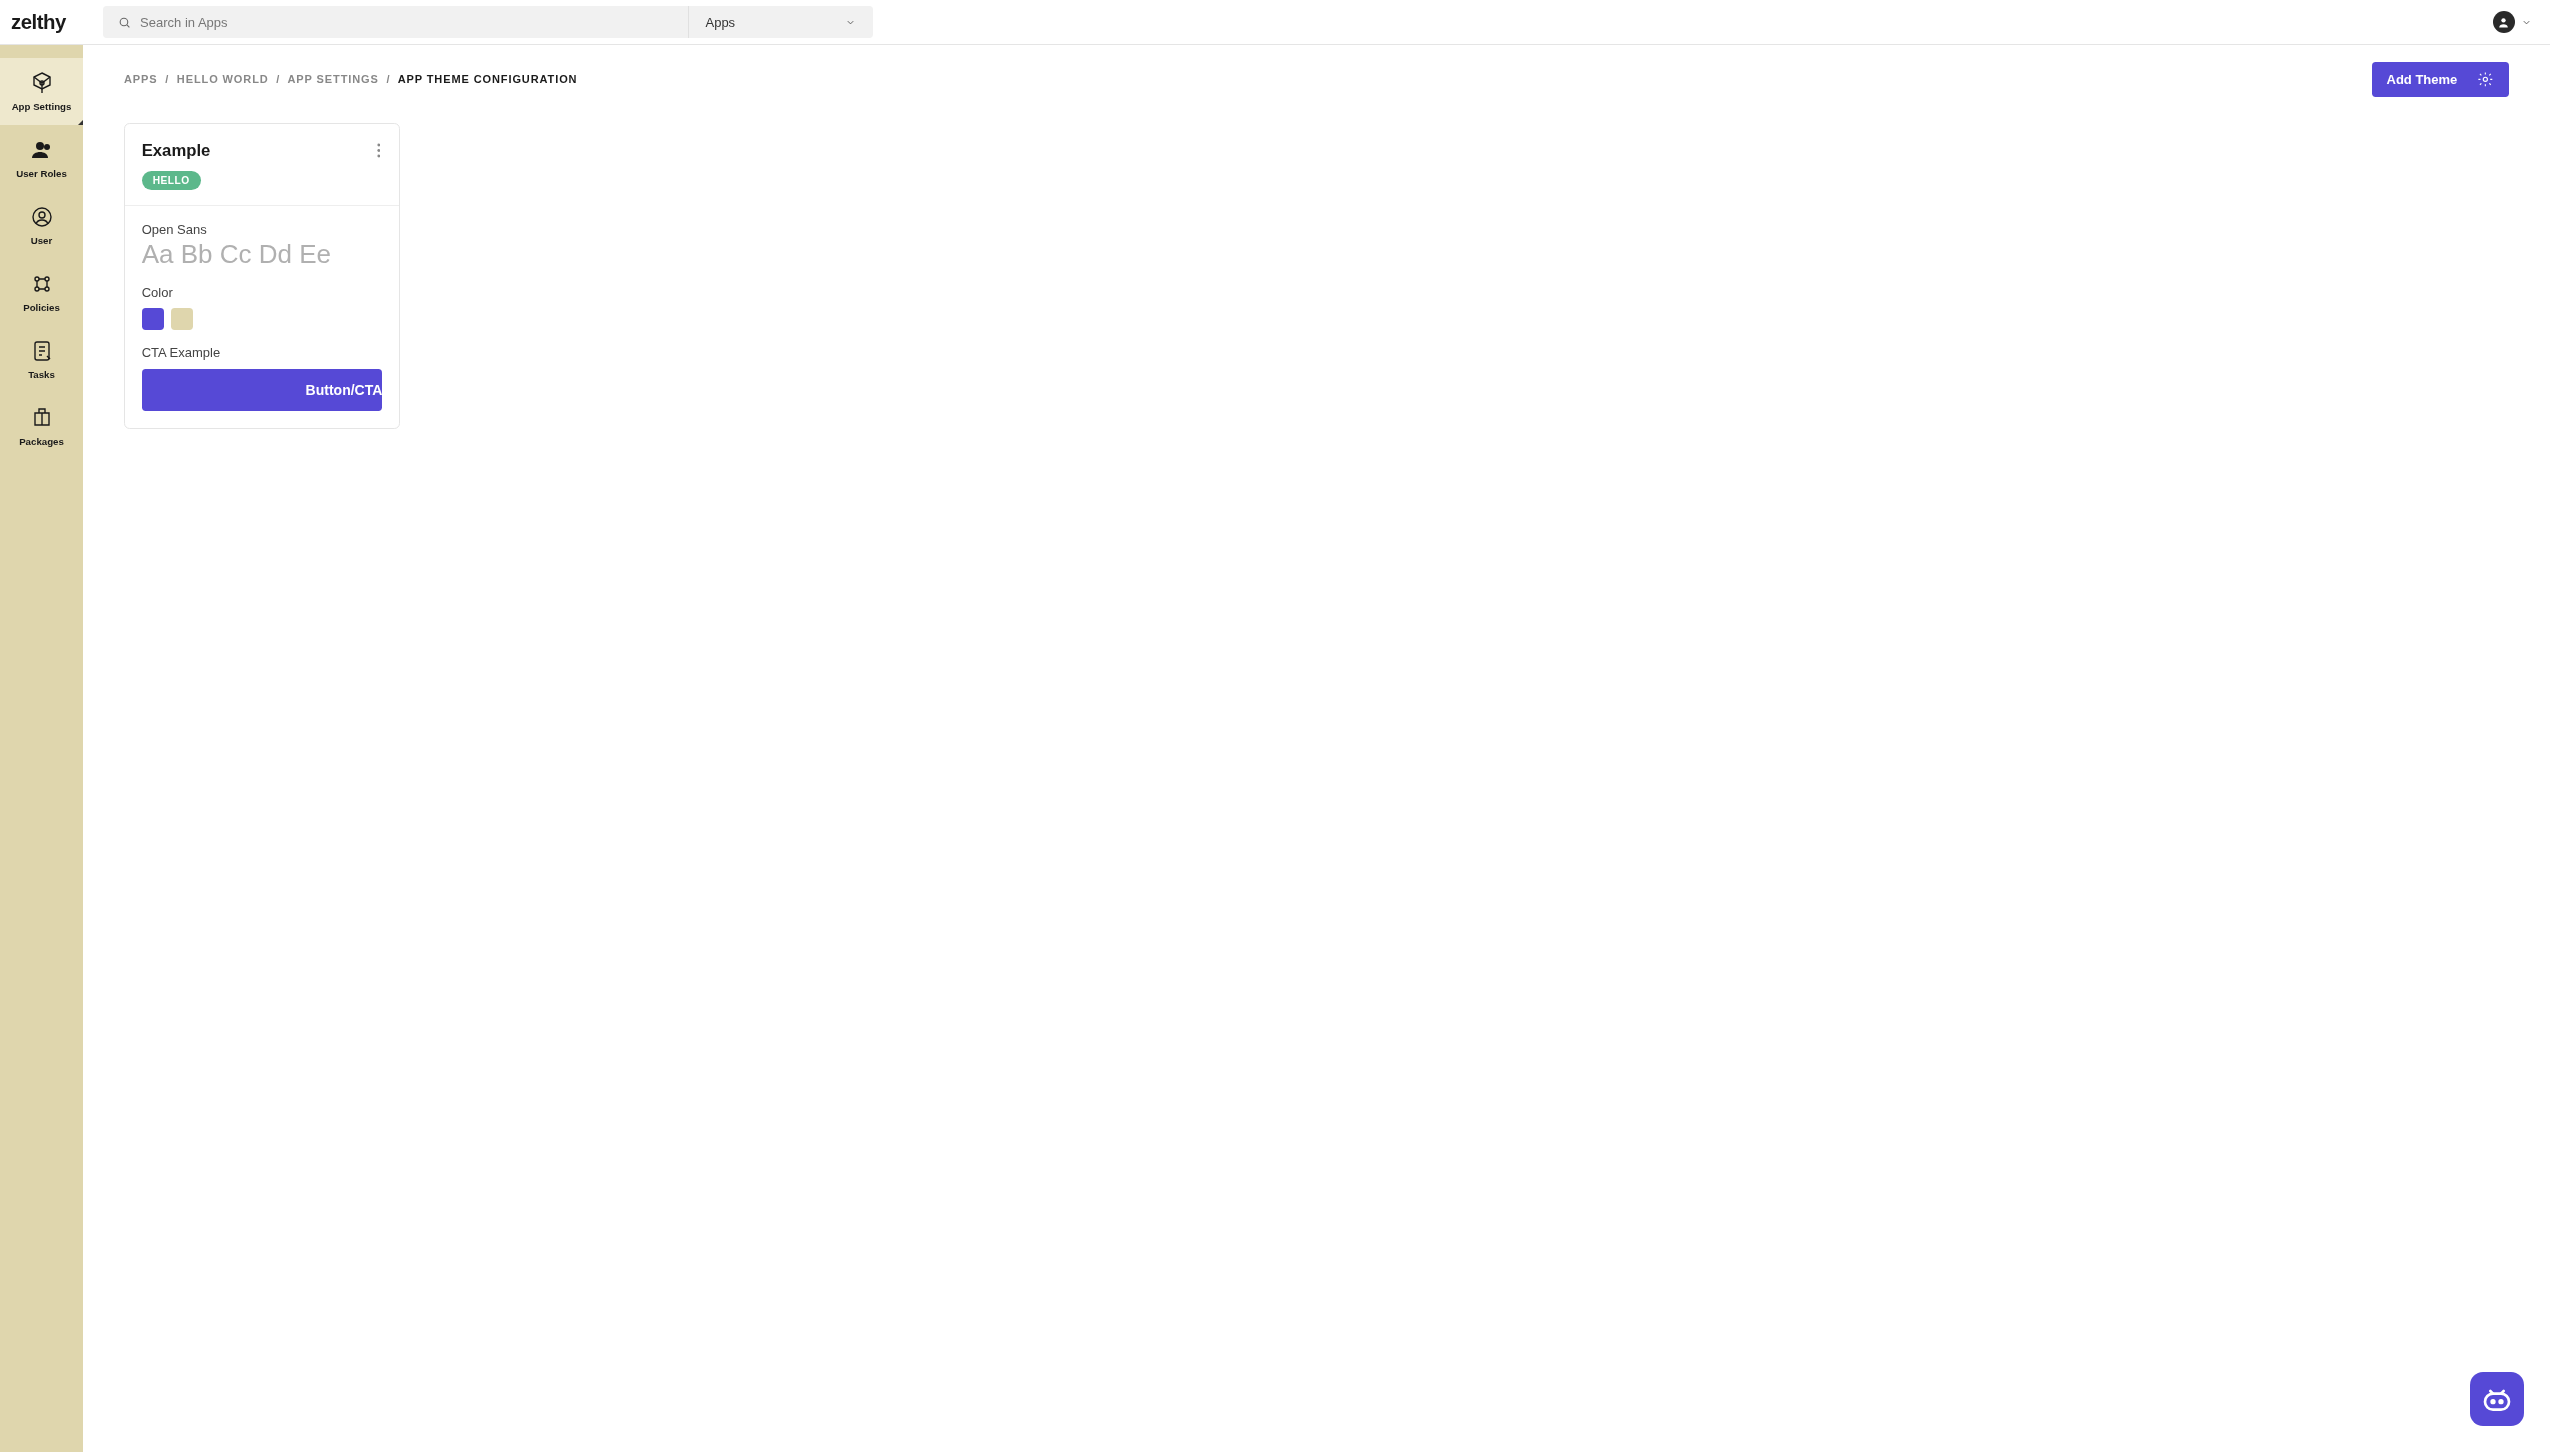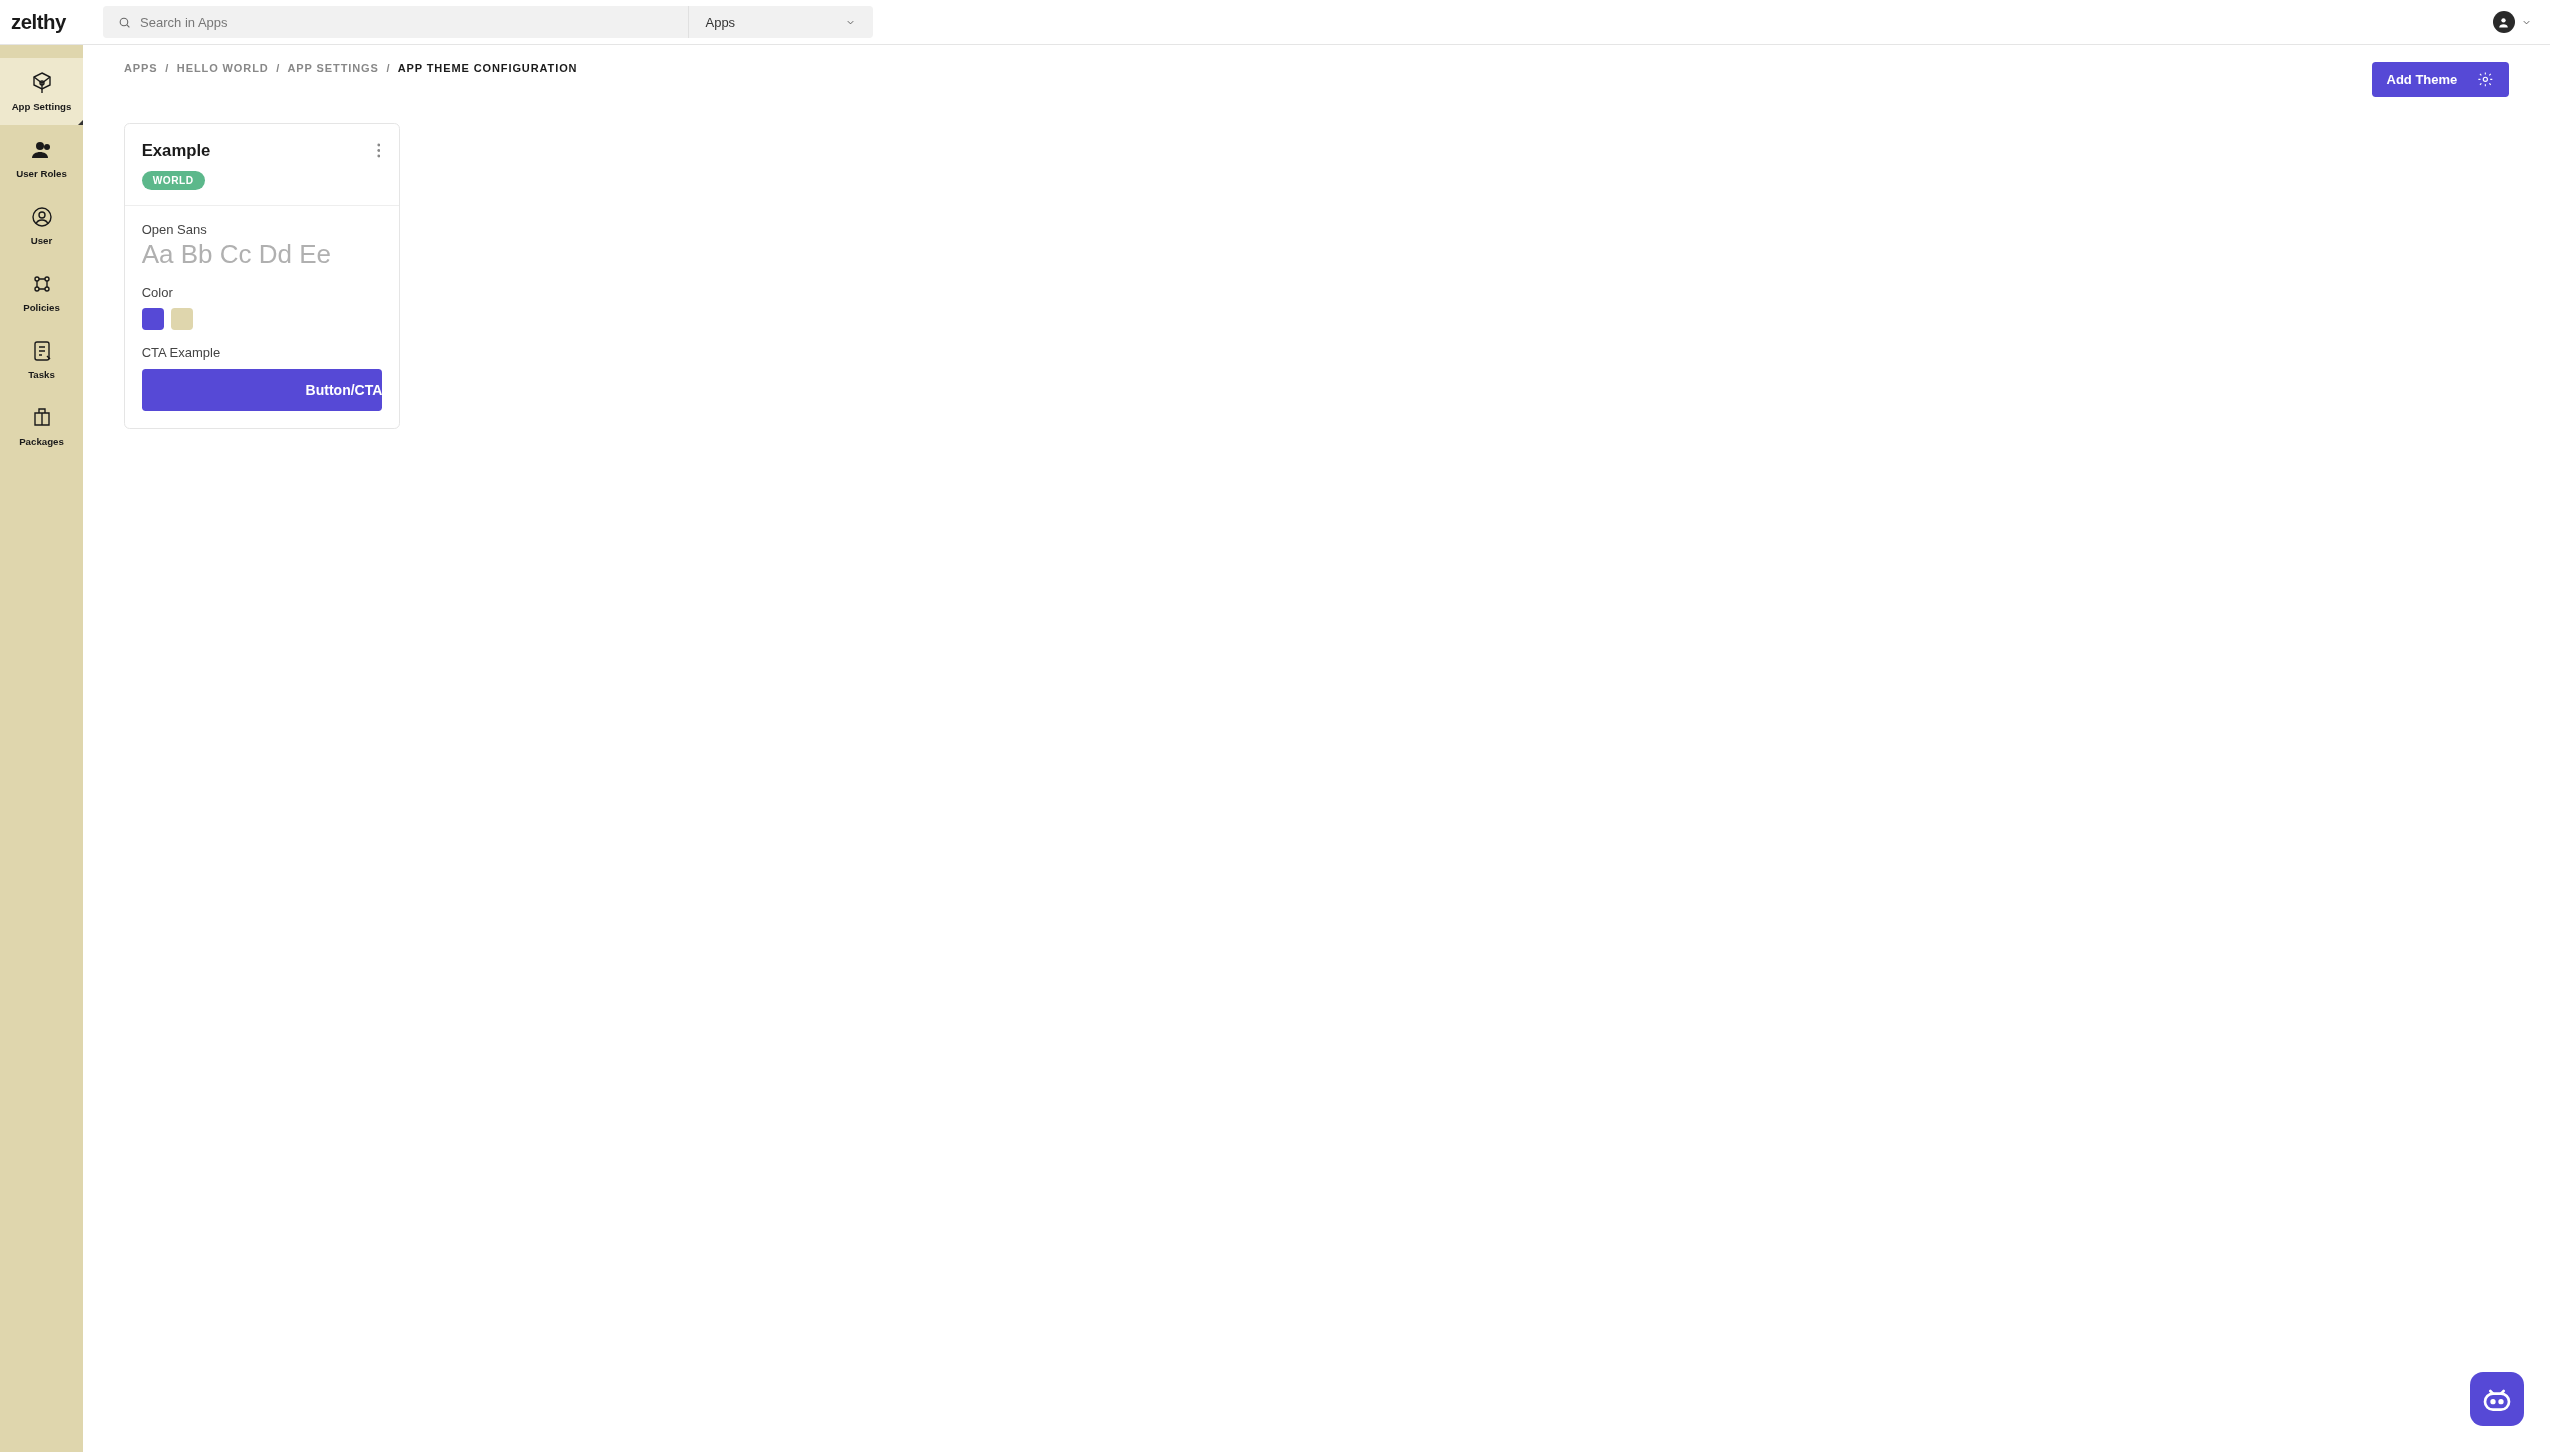--- a/index.html
+++ b/index.html
@@ -27,21 +27,21 @@
     .sidebar { width: 83px; background: #dfd6ad; display: flex; flex-direction: column; padding-top: 13px; }
     .nav-item { display: flex; flex-direction: column; align-items: center; justify-content: center; height: 67px; cursor: pointer; position: relative; }
     .nav-item.active { background: #eee8cd; }
     .nav-item.active::after { content: ''; position: absolute; bottom: 0; right: 0; width: 0; height: 0; border-left: 5.6px solid transparent; border-bottom: 5.6px solid #333; }
     .nav-icon { width: 24px; height: 24px; stroke: #1a1a1a; fill: none; stroke-width: 1.4; }
     .nav-icon.filled { fill: #1a1a1a; stroke: none; }
     .nav-label { font-size: 9.7px; font-weight: 600; margin-top: 5.6px; color: #1a1a1a; }
 
     
     .main { flex: 1; padding: 16.7px 41px 28px 41px; position: relative; }
-    .topline { display: flex; justify-content: space-between; }
+    .topline { display: flex; justify-content: space-between; align-items: center; }
     .breadcrumb { font-size: 11px; font-weight: 700; letter-spacing: 0.9px; text-transform: uppercase; color: #888; }
     .breadcrumb .sep { margin: 0 3.7px; }
     .breadcrumb .current { color: #1a1a1a; }
     .add-theme-btn { display: flex; align-items: center; gap: 20px; background: #5649d6; color: #fff; border: none; border-radius: 3.7px; padding: 9.3px 15px; font-size: 13px; font-weight: 600; cursor: pointer; }
     .add-theme-btn svg { width: 16.7px; height: 16.7px; stroke: #fff; fill: none; stroke-width: 1.6; }
 
     .page-title { font-size: 22px; font-weight: 800; margin-top: 52px; }
 
     .card { margin-top: 26px; width: 276px; border: 0.9px solid #e5e5e5; border-radius: 5.6px; background: #fff; }
     .card-head { padding: 16.7px 16.7px 15px 16.7px; border-bottom: 0.9px solid #eee; display: flex; justify-content: space-between; align-items: flex-start; }
@@ -170,21 +170,21 @@
             <path d="M12 2v3M12 19v3M4.2 4.2l2.1 2.1M17.7 17.7l2.1 2.1M2 12h3M19 12h3M4.2 19.8l2.1-2.1M17.7 6.3l2.1-2.1"></path>
           </svg>
       </button>
     </div>
 
 
     <div class="card">
       <div class="card-head">
         <div>
           <div class="card-title">Example</div>
-          <span class="badge">WORLD</span>
+          <span class="badge">HELLO</span>
         </div>
         <div class="dots">
           <svg viewBox="0 0 4 16">
               <circle cx="2" cy="2" r="1.6"></circle>
               <circle cx="2" cy="8" r="1.6"></circle>
               <circle cx="2" cy="14" r="1.6"></circle>
             </svg>
         </div>
       </div>
       <div class="card-body">

